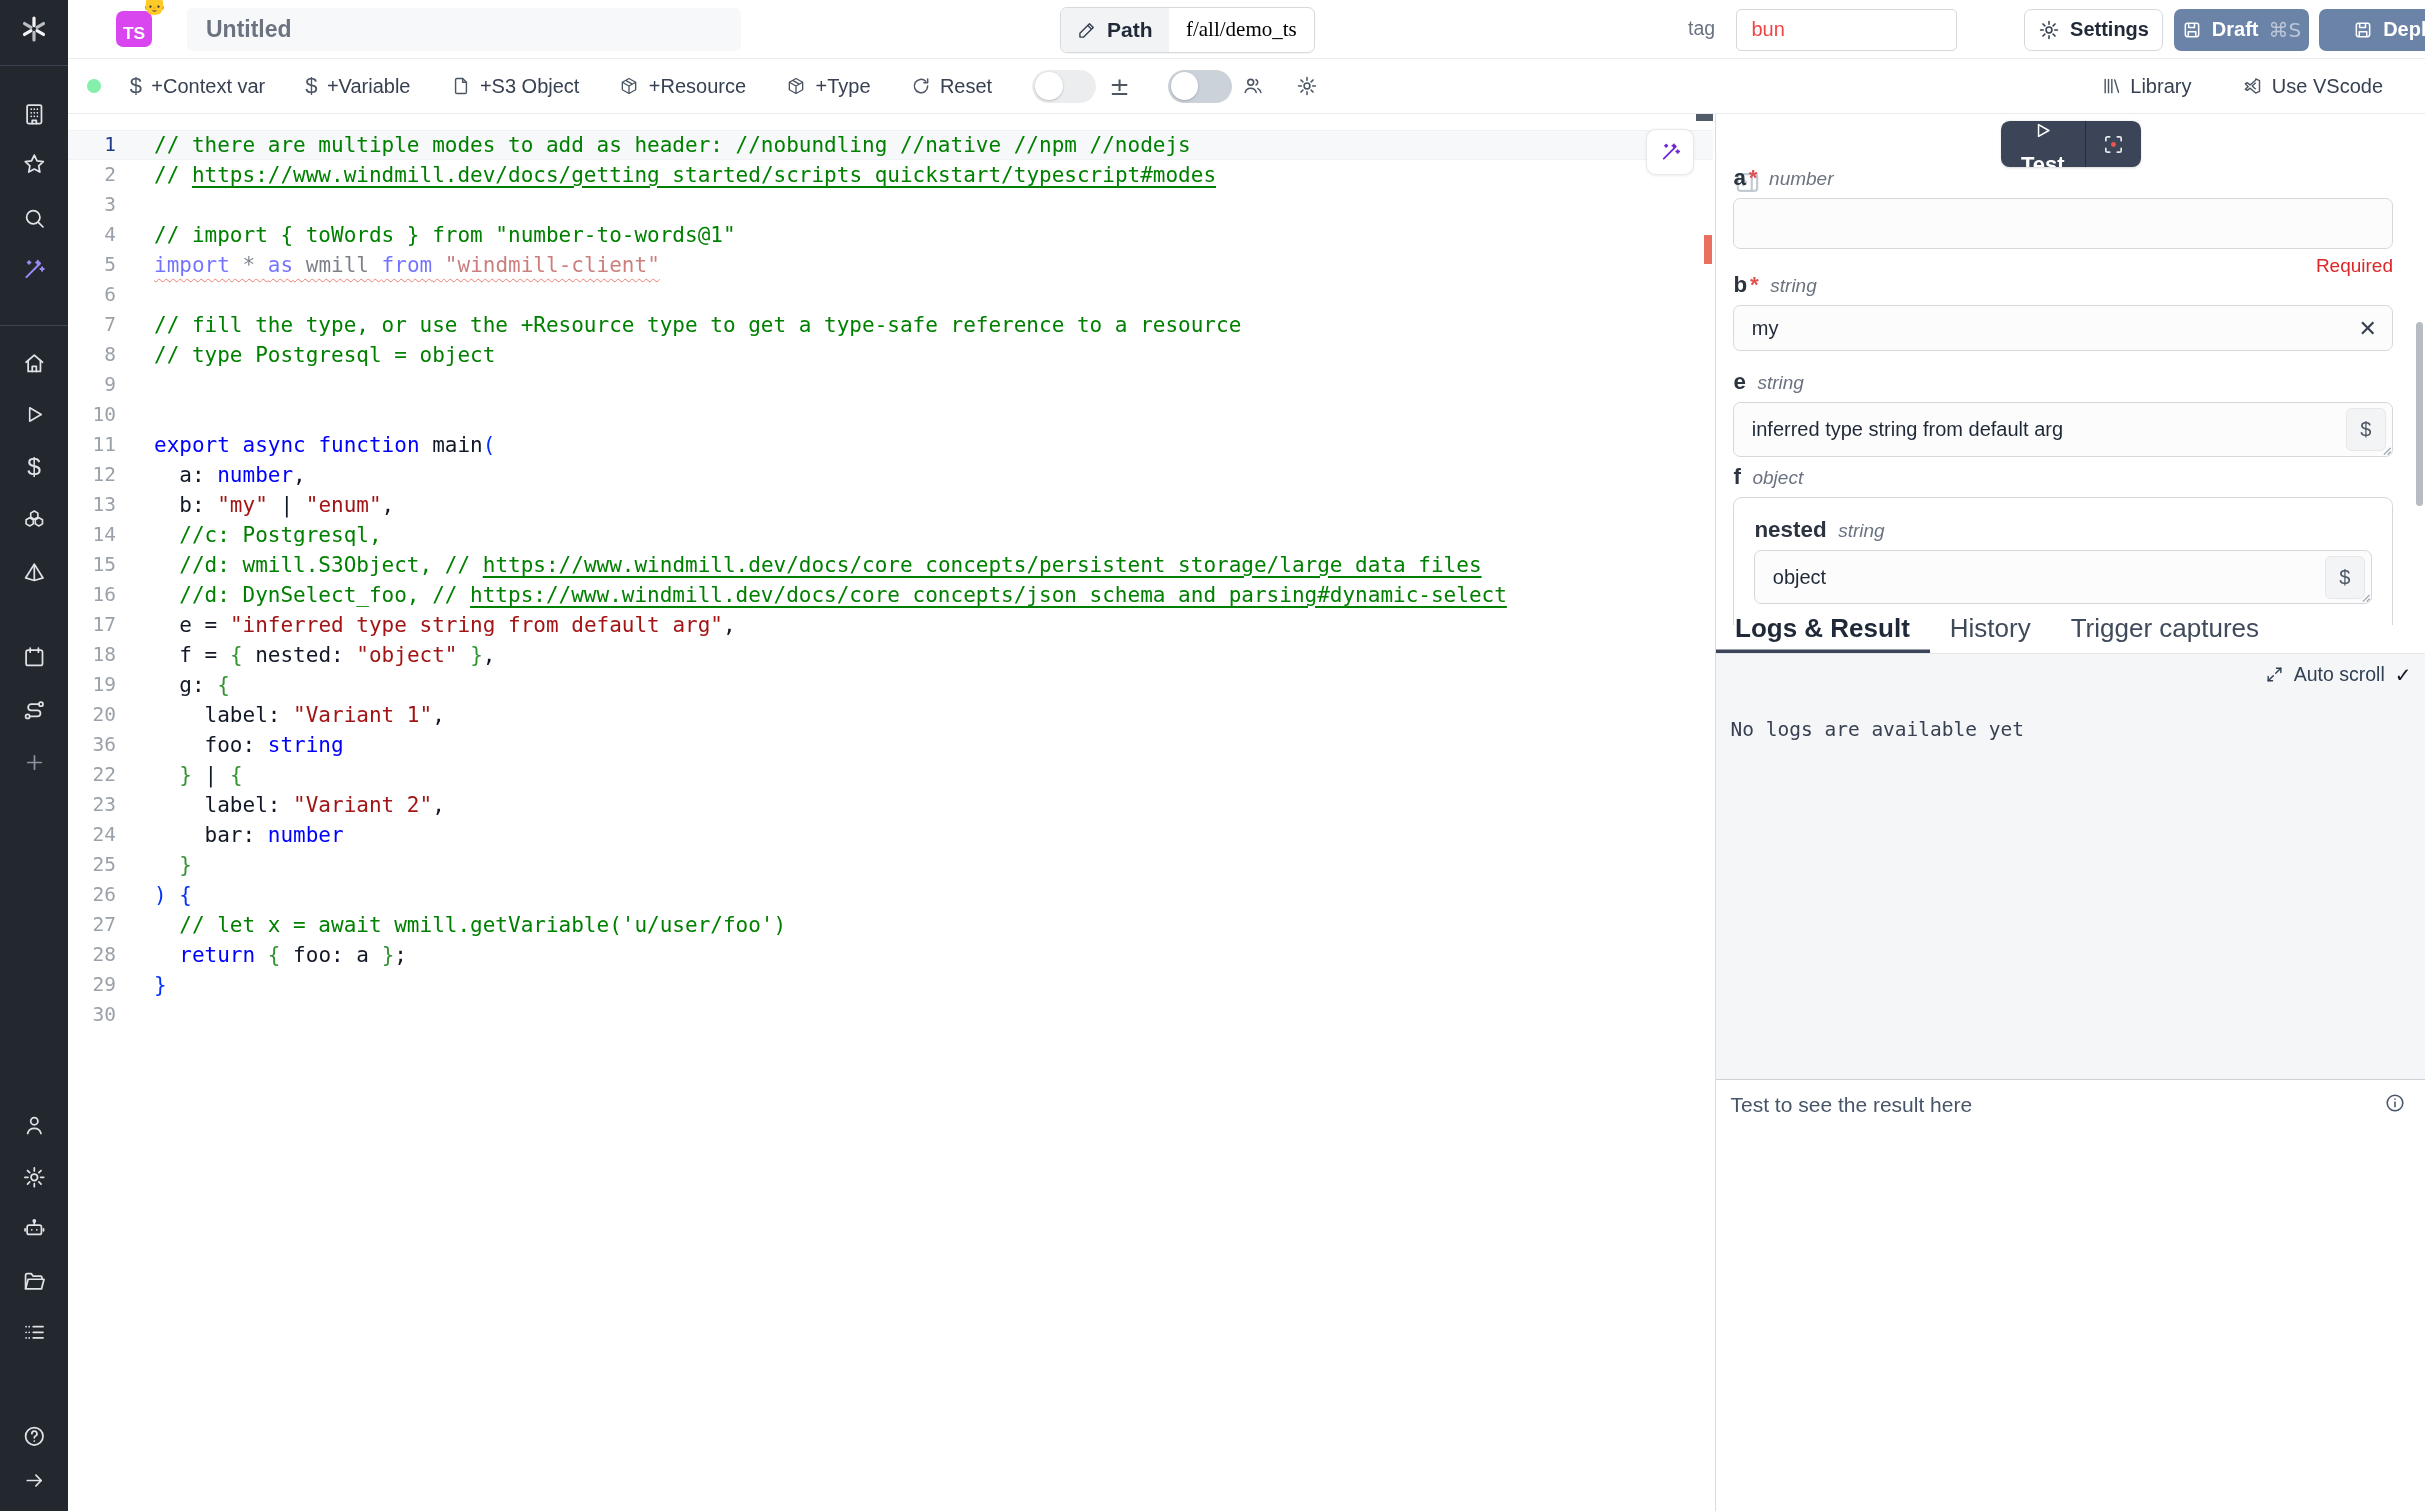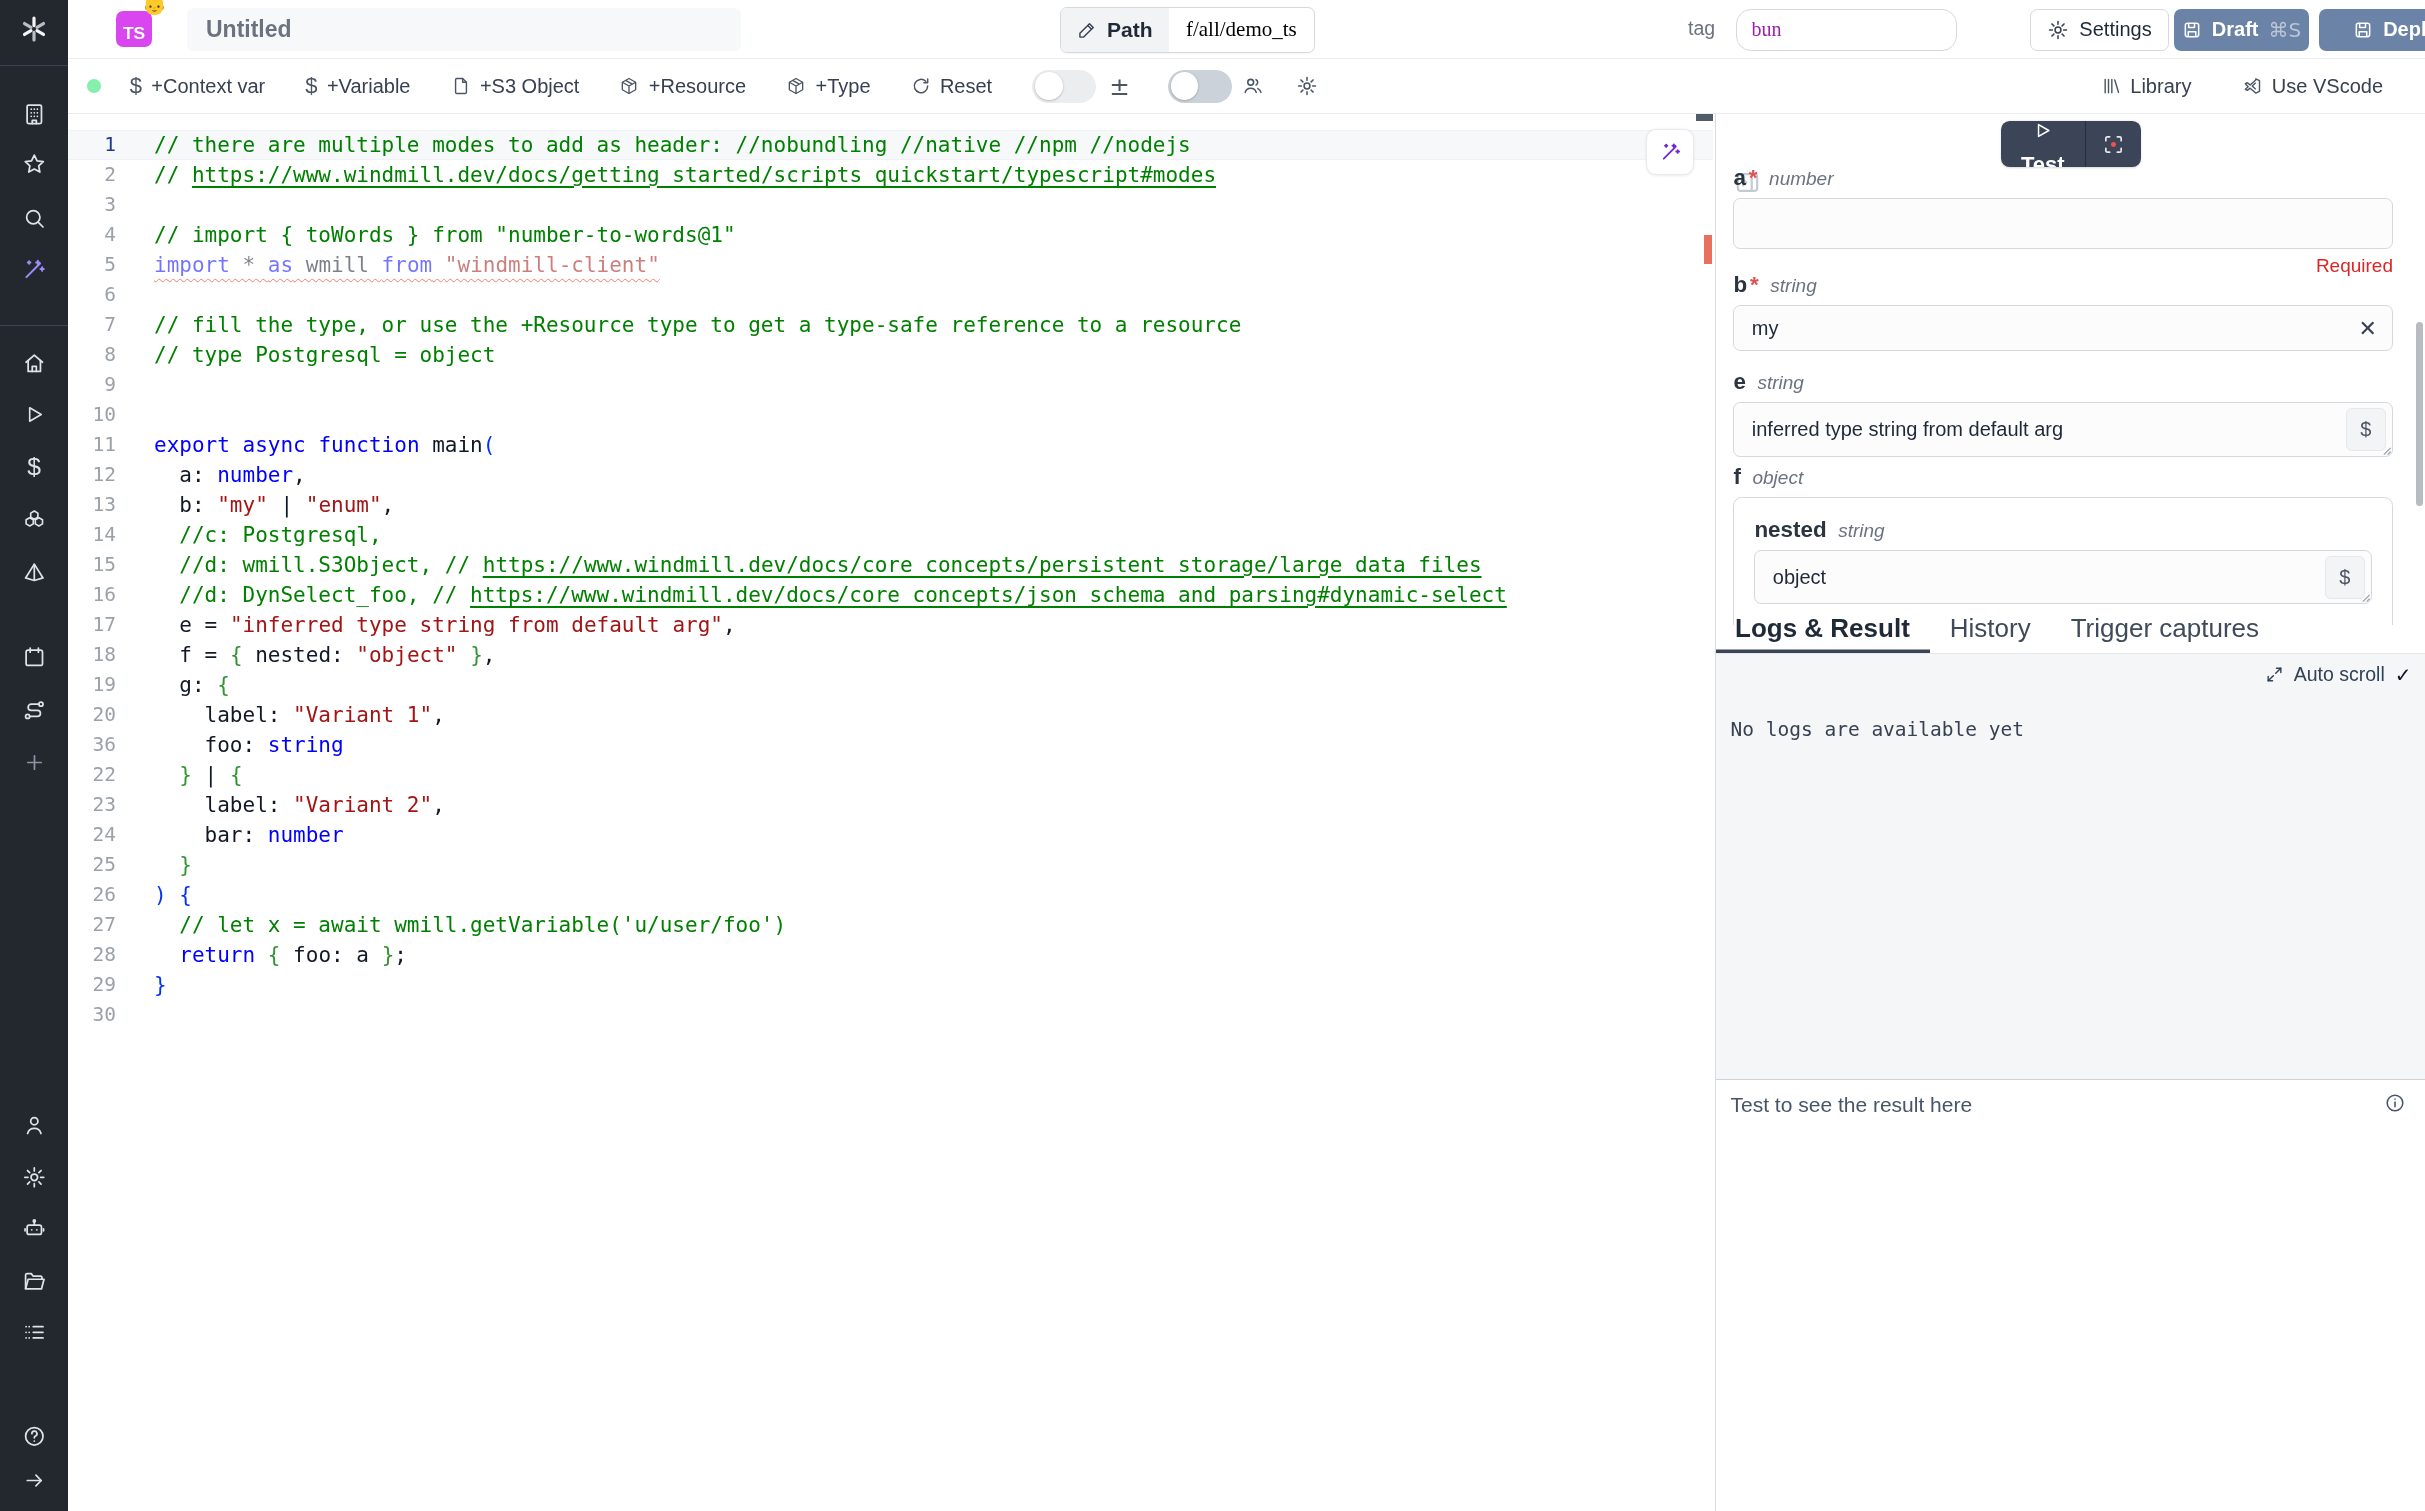--- a/index.html
+++ b/index.html
@@ -30,26 +30,26 @@
                  padding:0 19px; font-family:"Liberation Sans",sans-serif; }
   #path-pill { position:absolute; left:992px; top:6.5px; height:46px; display:flex; align-items:stretch;
                border:0.7px solid #d5d9de; border-radius:7.2px; overflow:hidden; background:#fff;
                box-shadow:0 0.7px 1.4px rgba(0,0,0,.04); }
   #path-pill .seg1 { background:#f1f3f5; display:flex; align-items:center; gap:10px; padding:0 16px;
                      font-size:21px; font-weight:600; color:#1f2937; }
   #path-pill .seg2 { display:flex; align-items:center; padding:0 17.4px;
                      font-family:Liberation Serif, serif; font-size:21px; color:#000000; }
   #tag-label { position:absolute; left:1620px; top:17.4px; font-size:19.5px; color:#6b7280; }
   #tag-input { position:absolute; left:1668px; top:8.7px; width:221px; height:42px;
-               border:0.7px solid #d5d9de; border-radius:15px; font-size:20px; color:#a21caf;
-               padding:0 14.5px; font-family:Liberation Serif, serif; background:#fff; }
+               border:0.7px solid #d5d9de; border-radius:5px; font-size:20px; color:#ef4444;
+               padding:0 14.5px; font-family:Liberation Sans, sans-serif; background:#fff; }
   .topbtn { position:absolute; top:8.7px; height:42px; border-radius:7.2px; display:flex;
             align-items:center; justify-content:center; gap:10px; font-size:20px; cursor:pointer; }
   #btn-settings { left:1956px; width:139px; background:#fff; border:0.7px solid #d5d9de;
-                  font-weight:400; color:#1f2937;margin-left:6px; }
+                  font-weight:700; color:#1f2937; }
   #btn-draft { left:2106px; width:135px; background:#6b83a7; color:#fff; font-weight:700; }
   #btn-draft .kbd { color:#bac5d8; font-weight:400; font-family:"DejaVu Sans", sans-serif; }
   #btn-deploy { left:2251px; width:165px; background:#6b83a7; color:#fff; font-weight:700; }
 
   
   #toolbar { position:absolute; left:68px; right:0; top:59px; height:55px; background:#fff;
              border-bottom:0.7px solid #e9ebee; display:flex; align-items:center; padding:0 43px 0 19px;
              z-index:20; }
   .tb-item { display:flex; align-items:center; gap:9.4px; font-size:20px; font-weight:500;
              color:#374151; margin-right:40px; cursor:pointer; white-space:nowrap; }

